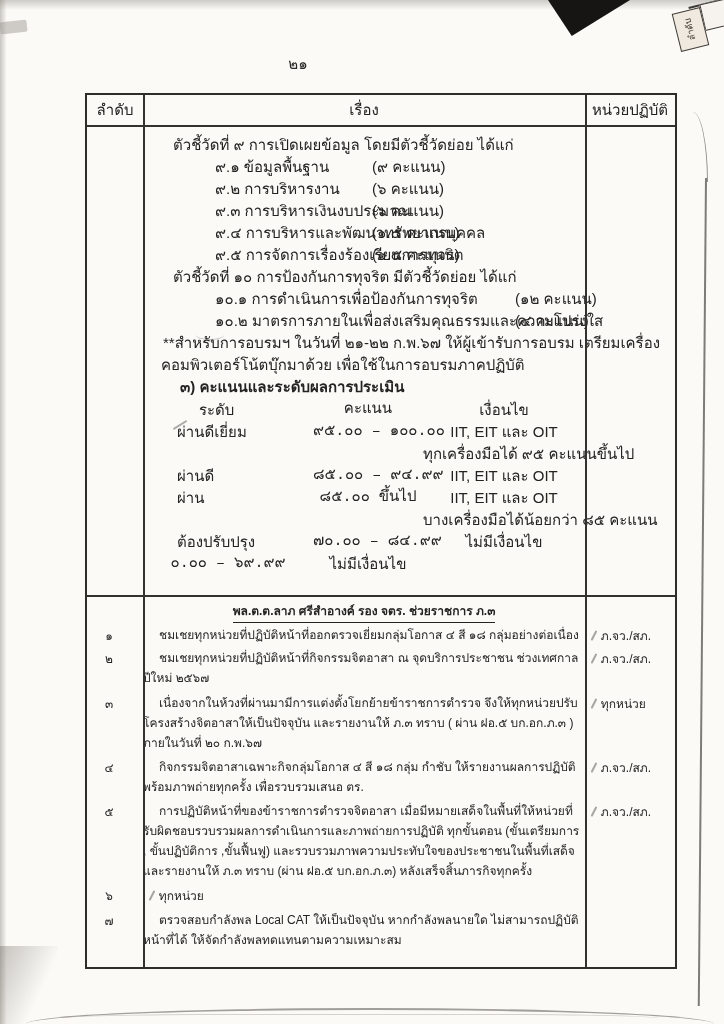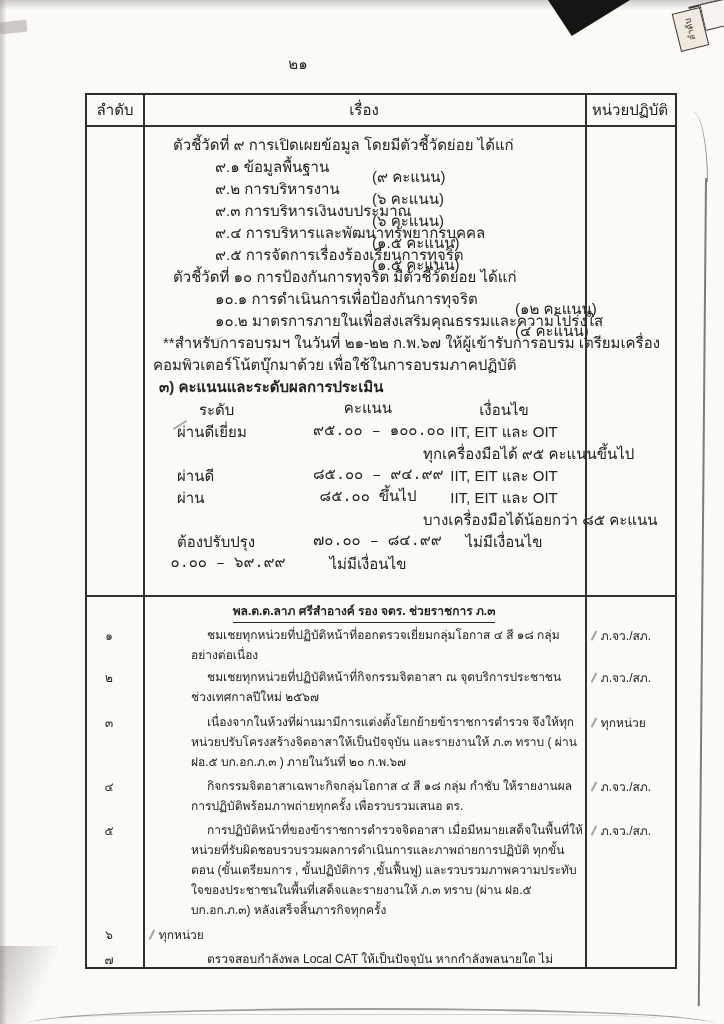--- a/index.html
+++ b/index.html
@@ -48,42 +48,42 @@
   .vline.v2{left:498px;}
   .thead{display:grid;grid-template-columns:56px 442px 90px;height:30px;
     border-bottom:2px solid #34322f;align-items:center;font-size:15px;}
   .thead div{text-align:center;}
   
   .sec1{position:relative;margin-left:56px;width:442px;height:468px;
     box-sizing:border-box;padding-top:7px;font-size:15px;line-height:22px;}
   .line{position:relative;white-space:nowrap;}
   .ind-title{padding-left:30px;}
   .ind-item{padding-left:72px;}
-  .score{position:absolute;top:10px;}
+  .score{position:absolute;top:0;}
   .score.s9{left:229px;}
   .score.s10{left:372px;}
   .note1{padding-left:20px;}
-  .note2{padding-left:10px;}
-  .grading-title{padding-left:16px;font-weight:bold;}
+  .note2{padding-left:18px;}
+  .grading-title{padding-left:16px;font-weight:bold;margin-left:21px;}
   .grade-table{margin-top:1px;width:442px;font-size:15px;line-height:22px;}
   .grade-row{display:grid;grid-template-columns:170px 110px 162px;}
   .g-level{padding-left:34px;white-space:nowrap;}
   .g-level.hdr{padding-left:56px;}
   .g-score{text-align:center;white-space:nowrap;font-family:Liberation Mono, monospace;}
   .g-cond{text-align:center;white-space:nowrap;}
   .g-cond span{display:block;}
   .divider{border-top:2px solid #34322f;}
   
   .sec2{font-size:12px;line-height:20px;}
   .s2-heading{margin:4px 0 2px 56px;width:442px;text-align:center;}
   .s2-heading span{display:inline-block;font-weight:bold;border-bottom:1.5px solid #242322;padding-bottom:1px;}
   .s2-row{display:grid;grid-template-columns:56px 442px 90px;margin-top:2px;}
   .s2-no{text-align:center;padding-right:12px;padding-top:1px;}
   .s2-text{text-indent:16px;padding-right:0;box-sizing:border-box;
-    overflow-wrap:anywhere;word-break:break-word;margin-left:48px;}
+    overflow-wrap:anywhere;word-break:break-word;}
   .s2-unit{padding-left:8px;white-space:nowrap;padding-top:1px;}
   .tick{display:inline-block;width:1.8px;height:11px;background:#979590;border-radius:1px;
     transform:rotate(27deg);margin-right:6px;vertical-align:-1px;opacity:.85;}
 </style>
 </head>
 <body>
 
 <div id="page">
 
   <div class="scan-top-shade"></div>

